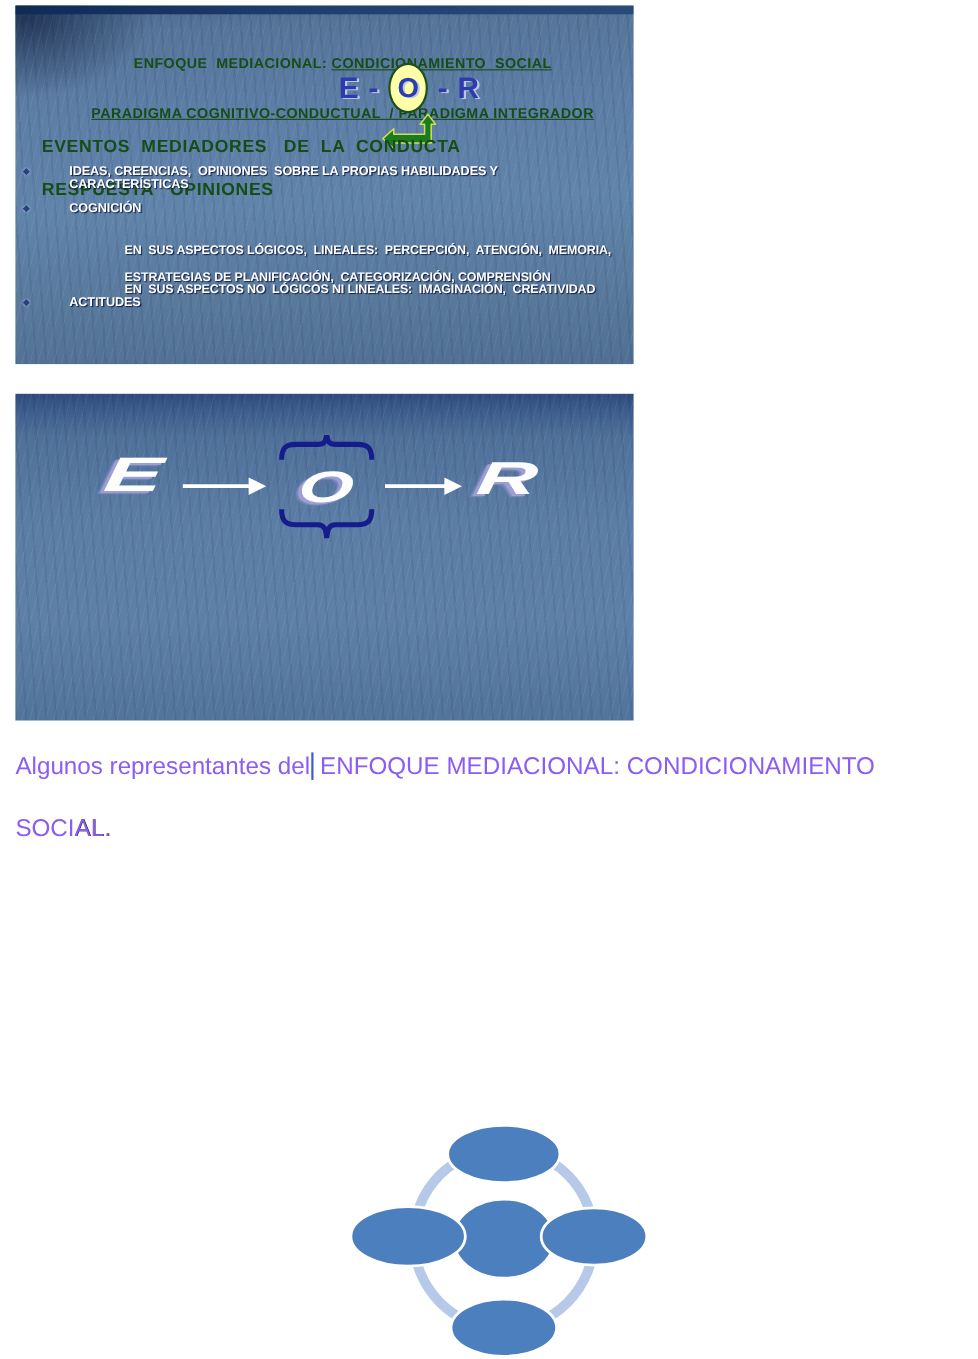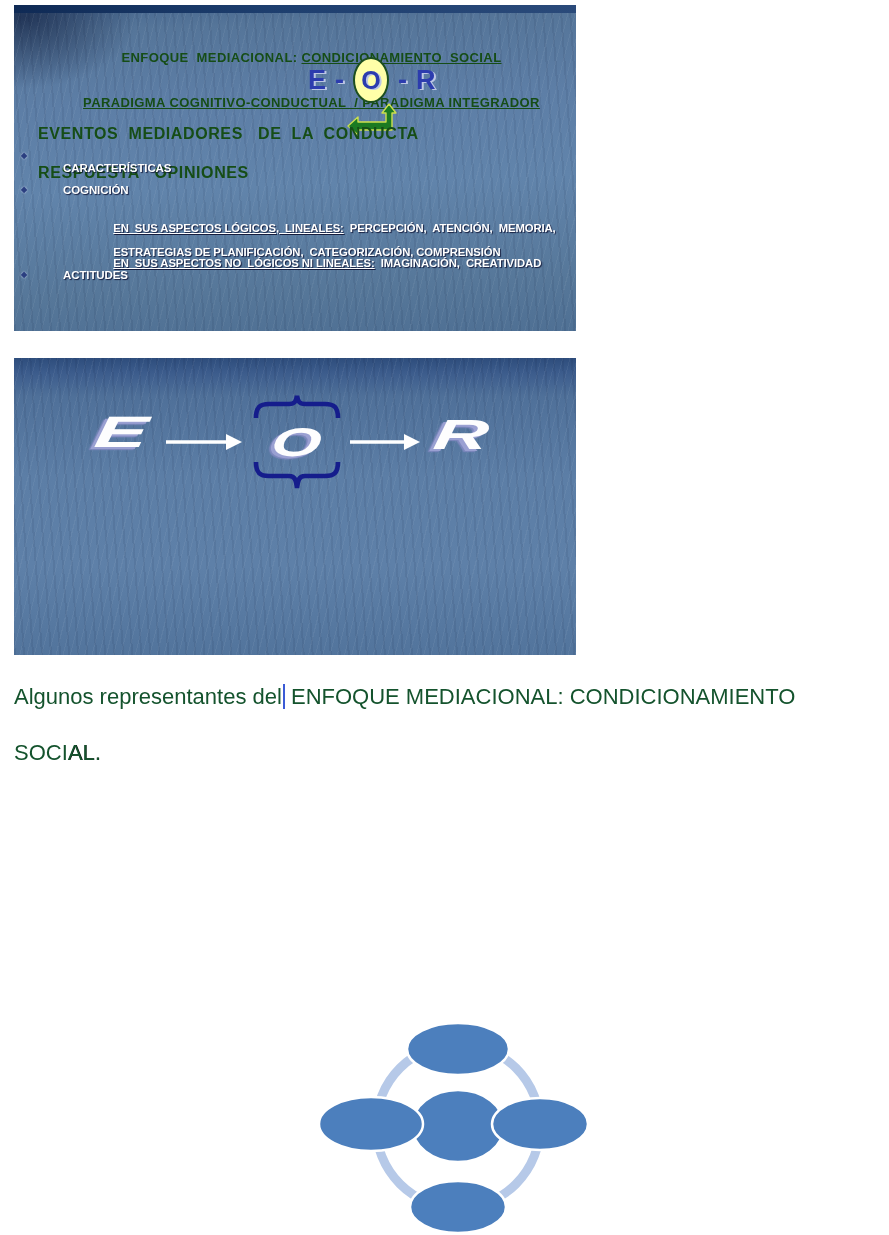--- a/index.html
+++ b/index.html
@@ -31,21 +31,21 @@
   #s1-oval span{font-size:25px;}
   #s1-sub{position:absolute;left:24px;top:96px;font-weight:bold;font-size:16px;line-height:13px;
       color:#164d16;letter-spacing:.6px;white-space:pre;}
   .s1-row{position:absolute;left:7px;width:548px;display:flex;align-items:flex-start;
       font-weight:bold;font-size:11.5px;line-height:12px;color:#ffffff;
       text-shadow:1px 1px 1px rgba(8,12,45,.85);letter-spacing:-.1px;white-space:pre;}
   .s1-diamond{flex:0 0 42px;font-size:8px;line-height:12px;color:#2b3f80;
       text-shadow:0 0 2px #cdd9ee;}
   .s1-sub-row{position:absolute;left:81px;width:474px;font-weight:bold;font-size:11.3px;line-height:12px;
       color:#ffffff;text-shadow:1px 1px 1px rgba(8,12,45,.85);letter-spacing:-.1px;white-space:pre;}
-  .s1-sub-row .u{text-decoration:underline;}
+  .s1-sub-row .u{}
 
   
   #slide2{top:358px;height:297px;
     background:linear-gradient(180deg,#2e4d7c 0%,#3c5c8c 5%,#4f7099 13%,#5c7ea6 40%,#5e80a8 70%,#52749c 100%);}
   .wordart{position:absolute;color:#fdfdfe;font-weight:bold;font-style:italic;
       font-family:"Liberation Sans",sans-serif;}
   .wordart>span{display:inline-block;transform:skewX(-8deg) scaleX(1.8);transform-origin:left bottom;
       text-shadow:-2px 2px 0 #9aa0d2,-3px 3px 1px #8089c0;}
   #s2-E{left:78px;top:52px;font-size:44px;line-height:44px;}
   #s2-R{left:417px;top:56px;font-size:42px;line-height:42px;}
@@ -54,21 +54,21 @@
       font-weight:bold;font-style:italic;}
   #s2-Oletter span{display:inline-block;transform:skewX(-8deg) scaleX(1.6);
       text-shadow:-2px 2px 0 #9aa0d2,-3px 3px 1px #8089c0;}
   .s2-arrow{position:absolute;top:76px;}
   #s2-list{position:absolute;left:230px;top:130px;
       font-family:"Liberation Serif",serif;font-weight:bold;font-size:12.5px;line-height:13.6px;
       color:#f8fafc;text-shadow:1px 1px 1px rgba(10,25,70,.85);letter-spacing:.3px;white-space:pre;}
 
   
   #para{position:absolute;left:14px;top:669px;width:866px;
-      font-size:22px;line-height:56px;color:#14532d;white-space:pre-wrap;}
+      font-size:22px;line-height:56px;color:#8b5cf6;white-space:pre-wrap;}
   #caret{display:inline-block;width:2px;height:25px;background:#3b5bd6;vertical-align:-5px;margin-left:1px;}
   .bold{font-weight:normal;text-shadow:.4px 0 0 #000;}
 
   
   #diagram{position:absolute;left:300px;top:1012px;width:310px;height:223px;}
 </style>
 </head>
 <body>
 
 <div id="page">
@@ -96,21 +96,21 @@
       <path d="M42,2 L49,11 L45,11 L45,28 L11,28 L11,33 L1,24 L11,15 L11,20 L39,20 L39,11 L35,11 Z" fill="#1b7a22" stroke="#cde04e" stroke-width="1.4" stroke-linejoin="round"></path>
     </svg>
 
     <div id="s1-sub">
       <div>EVENTOS  MEDIADORES   DE  LA  CONDUCTA</div>
       <div>RESPUESTA   OPINIONES</div>
     </div>
 
     <div class="s1-row" style="top:145px;">
       <span class="s1-diamond">◆</span>
-      <span><br><span>CARACTERÍSTICAS</span></span>
+      <span><span>IDEAS, CREENCIAS,  OPINIONES  SOBRE LA PROPIAS HABILIDADES Y</span><br><span>CARACTERÍSTICAS</span></span>
     </div>
 
     <div class="s1-row" style="top:179px;">
       <span class="s1-diamond">◆</span>
       <span>COGNICIÓN</span>
     </div>
 
     <div class="s1-sub-row" style="top:205px;">
       <span class="u">EN  SUS ASPECTOS LÓGICOS,  LINEALES:</span><span>  PERCEPCIÓN,  ATENCIÓN,  MEMORIA,</span><br>
       <span>ESTRATEGIAS DE PLANIFICACIÓN,  CATEGORIZACIÓN, COMPRENSIÓN</span>

